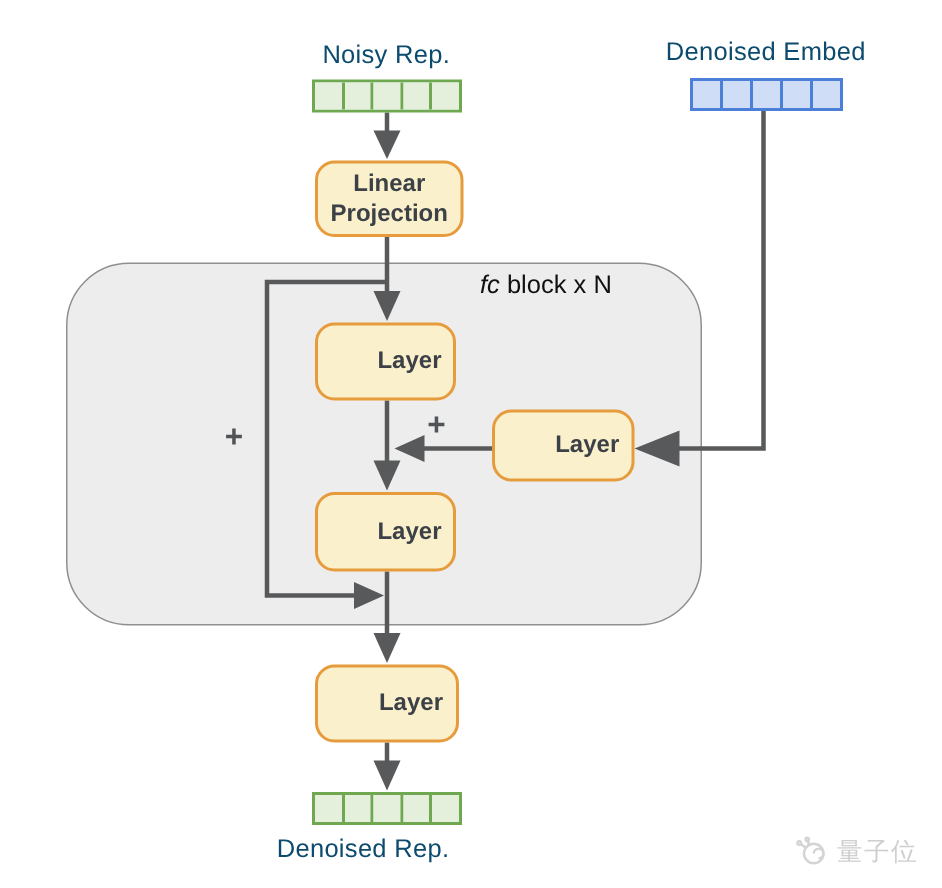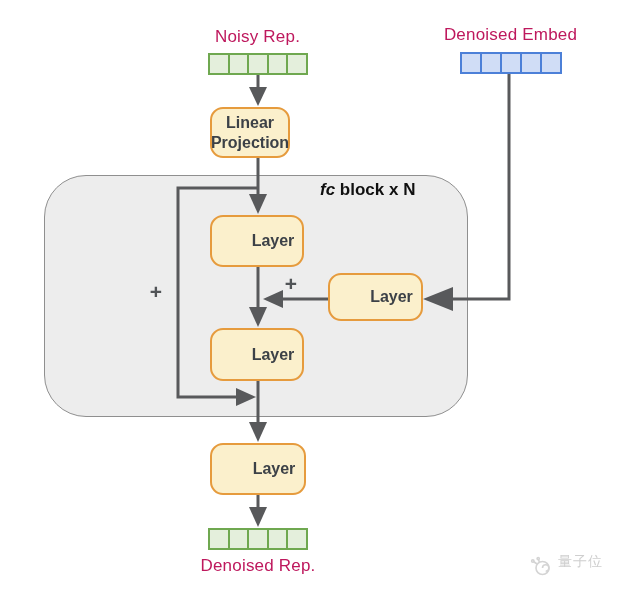--- a/index.html
+++ b/index.html
@@ -21,26 +21,26 @@
     background:var(--block_fill);
     border:1.5px solid var(--block_border);
     border-radius:42px;box-sizing:border-box;
   }
   
   .connectors{left:0;top:0;width:628px;height:592px;pointer-events:none;}
   .connectors polyline{stroke:var(--line);stroke-width:3;fill:none;}
   .connectors polygon{fill:var(--line);stroke:none;}
   
   .label{
-    text-align:center;font-size:17px;color:#be185d;letter-spacing:.2px;
+    text-align:center;font-size:17px;color:#0c4a6e;letter-spacing:.2px;
     white-space:nowrap;
   }
   .lbl-noisy{left:195px;top:27px;width:125px;}
   .lbl-timestep{left:428px;top:25px;width:165px;}
-  .lbl-denoised{left:188px;top:556px;width:140px;}
+  .lbl-denoised{left:172px;top:556px;width:140px;}
   
   .vector{
     display:flex;box-sizing:border-box;height:22px;
   }
   .vector.green{border:2.5px solid var(--green_border);}
   .vector.blue{border:2.5px solid var(--blue_border);}
   .vec-noisy{left:208px;top:53px;width:100px;}
   .vec-timestep{left:460px;top:52px;width:102px;}
   .vec-denoised{left:208px;top:528px;width:100px;}
   .cell{flex:1;box-sizing:border-box;}
@@ -48,42 +48,42 @@
   .blue-cell{background:var(--blue_fill);border-right:2.5px solid var(--blue_border);}
   .vector .cell:last-child{border-right:none;}
   
   .node{
     display:flex;align-items:center;justify-content:center;text-align:center;
     background:var(--orange_fill);
     border:2.5px solid var(--orange_border);
     border-radius:13px;box-sizing:border-box;
     font-weight:bold;font-size:16px;color:#3C4147;line-height:1.25;padding-left:32px;
   }
-  .node-linear{left:210px;top:107px;width:80px;height:51px;padding:0 18px;}
+  .node-linear{left:210px;top:107px;width:99px;height:51px;padding:0 18px;}
   .node-layer1{left:210px;top:215px;width:94px;height:52px;}
   .node-layer2{left:210px;top:328px;width:94px;height:53px;}
   .node-layert{left:328px;top:273px;width:95px;height:48px;}
   .node-layerout{left:210px;top:443px;width:96px;height:52px;}
   
   .fc-label{
-    left:320px;top:180px;width:120px;font-size:17px;font-weight:bold;color:#101010;
+    left:320px;top:180px;width:120px;font-size:17px;font-weight:normal;color:#101010;
     white-space:nowrap;
   }
   .fc-label i{font-style:italic;}
   
   .plus{
     width:24px;height:24px;display:flex;align-items:center;justify-content:center;
     font-size:21px;font-weight:bold;color:#515457;
   }
   .plus-left{left:144px;top:280px;}
   .plus-junction{left:279px;top:272px;}
   
   .watermark{
-    left:528px;top:553px;height:28px;display:flex;align-items:flex-start;gap:4px;
-    color:#CFCFCF;font-size:14px;letter-spacing:1px;white-space:nowrap;
+    left:528px;top:553px;height:28px;display:flex;align-items:center;gap:4px;
+    color:#CFCFCF;font-size:17px;letter-spacing:1px;white-space:nowrap;
   }
   .wm-logo{width:26px;height:26px;}
   .wm-logo *{stroke:#D4D4D4;fill:none;stroke-width:1.6;}
 </style>
 </head>
 <body>
 
 <div class="stage">
 
   <div class="abs gray-block"></div>

